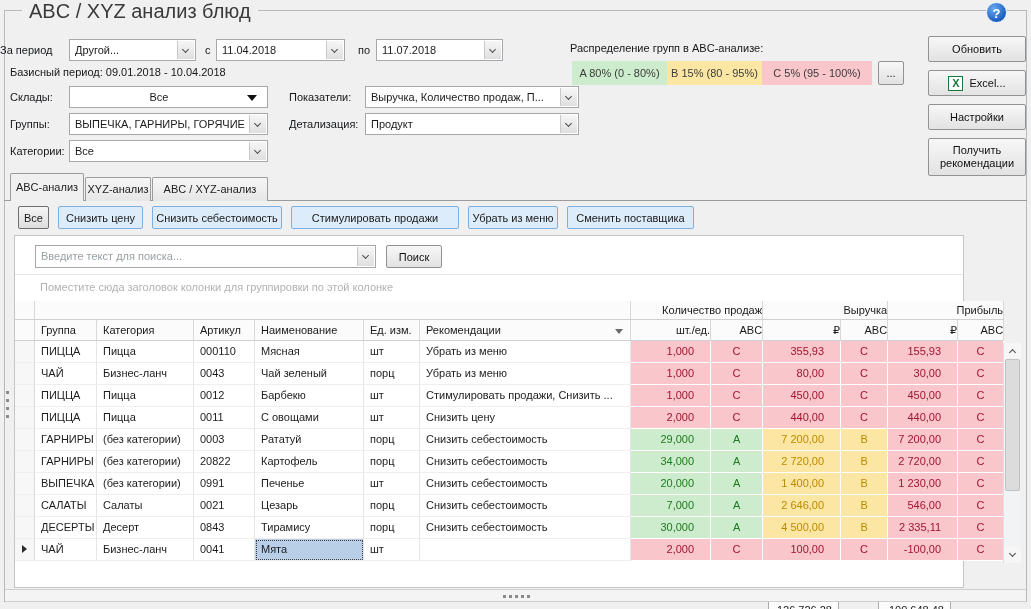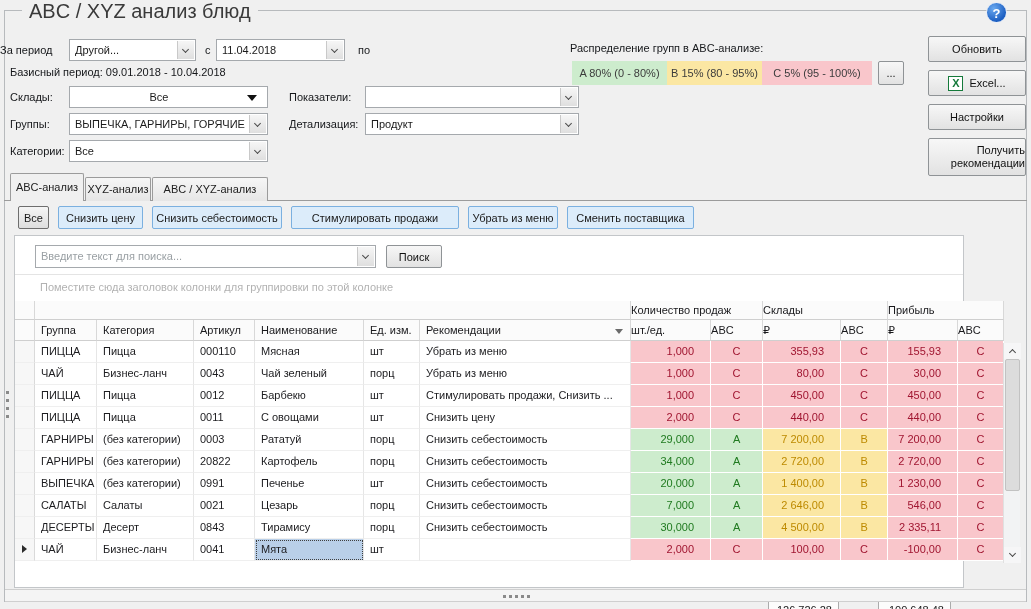--- a/index.html
+++ b/index.html
@@ -28,21 +28,21 @@
   .legend{position:absolute;left:572px;top:61px;display:flex;}
   .legend-item{height:24px;display:flex;align-items:center;justify-content:center;color:#3c3c3c;}
   .legend-item:nth-child(1){width:95px;}
   .legend-item:nth-child(2){width:95px;}
   .legend-item:nth-child(3){width:110px;}
   .btn{position:absolute;background:linear-gradient(#f7f7f7,#e2e2e2);border:1px solid #8f9396;border-radius:2px;
        display:flex;align-items:center;justify-content:center;text-align:center;color:#111;cursor:default;}
   .legend-more{left:878px;top:61px;width:26px;height:24px;}
 
   
-  .rb{position:absolute;left:928px;width:98px;text-align:right;}
+  .rb{position:absolute;left:928px;width:98px;}
   .rb:nth-of-type(1){top:36px;height:26px;}
   .rb:nth-of-type(2){top:70px;height:26px;}
   .rb:nth-of-type(3){top:104px;height:26px;}
   .rb:nth-of-type(4){top:138px;height:38px;line-height:13px;}
   .xl{display:inline-block;width:15px;height:15px;margin-right:6px;background:#fff;border:1px solid #157a3b;color:#157a3b;font-weight:bold;font-size:11px;line-height:13px;text-align:center;}
   .xl::before{content:"X";}
 
   
   .tabs{position:absolute;left:10px;top:173px;height:28px;display:flex;align-items:flex-end;z-index:2;}
   .tab{height:24px;line-height:23px;text-align:center;background:linear-gradient(#f6f6f6,#e6e6e6);
@@ -69,21 +69,21 @@
   .search-combo{left:20px;top:9px;width:341px;height:23px;}
   .search-btn{position:absolute;left:371px;top:9px;width:56px;height:23px;}
   .gb-sep{position:absolute;left:0;right:0;top:38px;border-top:1px solid #e4e4e4;}
   .gb-hint{position:absolute;left:25px;top:45px;color:#b2b2b2;}
 
   
   table.grid{position:absolute;left:0;top:65px;width:989px;border-collapse:separate;border-spacing:0;table-layout:fixed;}
   .grid th{font-weight:normal;background:#fbfbfb;border-right:1px solid #d8d8d8;border-bottom:1px solid #cfcfcf;
            padding:0 0 0 6px;text-align:left;height:19px;overflow:hidden;white-space:nowrap;color:#19191c;}
   .grid tr.h2 th{height:21px;}
-  .grid th.cen{text-align:left;padding:0;}
+  .grid th.cen{text-align:right;padding:0;}
   .grid th.recth{position:relative;}
   .filt{position:absolute;right:7px;top:9px;width:0;height:0;border-left:4px solid transparent;border-right:4px solid transparent;border-top:5px solid #6b6b6b;}
   .grid td{height:21px;line-height:21px;padding:0 0 0 6px;border-right:1px solid #e6e6e6;border-bottom:1px solid #efefef;
            overflow:hidden;white-space:nowrap;background:#fff;color:#1c1c1f;}
   .grid td.gut{background:#f7f7f7;border-right:1px solid #dadada;padding:0;text-align:center;}
   .rowarrow{display:inline-block;width:0;height:0;border-top:4px solid transparent;border-bottom:4px solid transparent;border-left:5px solid #2c2c2c;}
   .grid td.num{text-align:right;padding:0 16px 0 0;}
   .grid td.abc{text-align:center;padding:0;}
   .cg{background:#cdeccd !important;color:#1f7a1f !important;border-right:1px solid #fff !important;border-bottom:1px solid #fff !important;}
   .cy{background:#fbe7a3 !important;color:#bd8a00 !important;border-right:1px solid #fff !important;border-bottom:1px solid #fff !important;}
@@ -128,29 +128,36 @@
       </span>
   </div>
   <div class="lbl" style="left:205px;top:44px;">с</div>
   <div class="combo" style="left:216px;top:39px;width:129px;">
     <span class="v">11.04.2018</span>
     <span class="abtn">
         <i class="chev"></i>
       </span>
   </div>
   <div class="lbl" style="left:358px;top:44px;">по</div>
+  <div class="combo" style="left:376px;top:39px;width:127px;">
+    <span class="v">11.07.2018</span>
+    <span class="abtn">
+        <i class="chev"></i>
+      </span>
+  </div>
   <div class="lbl" style="left:10px;top:66px;">Базисный период: 09.01.2018 - 10.04.2018</div>
 
   <div class="lbl" style="left:10px;top:91px;">Склады:</div>
   <div class="combo combo-flat" style="left:69px;top:86px;width:199px;">
     <span class="v">Все</span>
     <span class="tri-down"></span>
   </div>
   <div class="lbl" style="left:289px;top:91px;">Показатели:</div>
   <div class="combo" style="left:365px;top:86px;width:214px;">
+    <span class="v">Выручка, Количество продаж, П...</span>
     <span class="abtn">
         <i class="chev"></i>
       </span>
   </div>
 
   <div class="lbl" style="left:10px;top:118px;">Группы:</div>
   <div class="combo" style="left:69px;top:113px;width:199px;">
     <span class="v">ВЫПЕЧКА, ГАРНИРЫ, ГОРЯЧИЕ Б...</span>
     <span class="abtn">
         <i class="chev"></i>
@@ -238,21 +245,21 @@
           <col style="width: 78px;">
           <col style="width: 47px;">
           <col style="width: 70px;">
           <col style="width: 46px;">
         </colgroup>
         <thead>
           <tr class="h1">
             <th></th>
             <th colspan="6"></th>
             <th class="cen" colspan="2">Количество продаж</th>
-            <th class="cen" colspan="2">Склады</th>
+            <th class="cen" colspan="2">Выручка</th>
             <th class="cen" colspan="2">Прибыль</th>
           </tr>
           <tr class="h2">
             <th></th>
             <th>Группа</th>
             <th>Категория</th>
             <th>Артикул</th>
             <th>Наименование</th>
             <th>Ед. изм.</th>
             <th class="recth">Рекомендации<span class="filt"></span></th>

